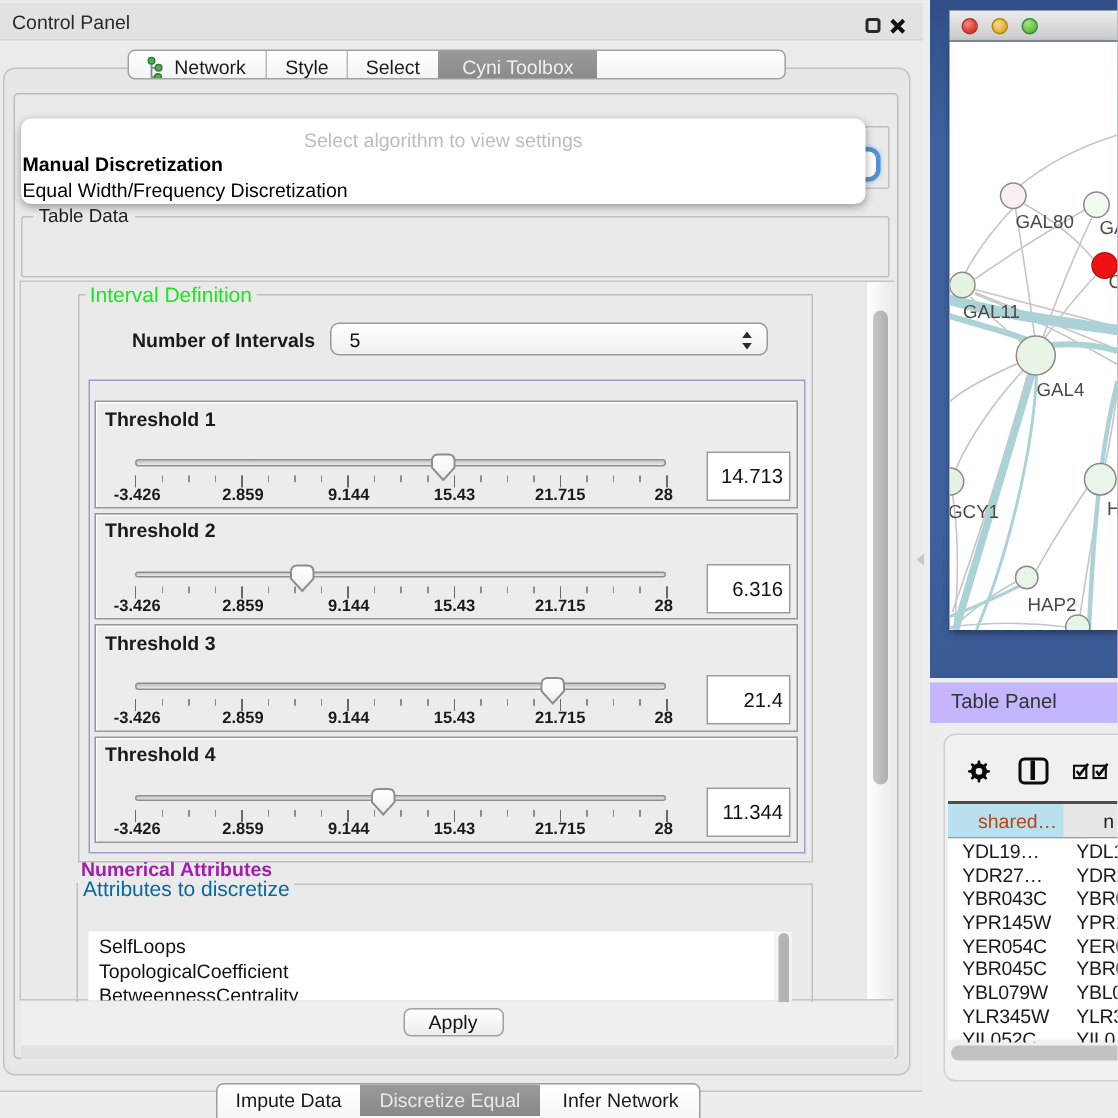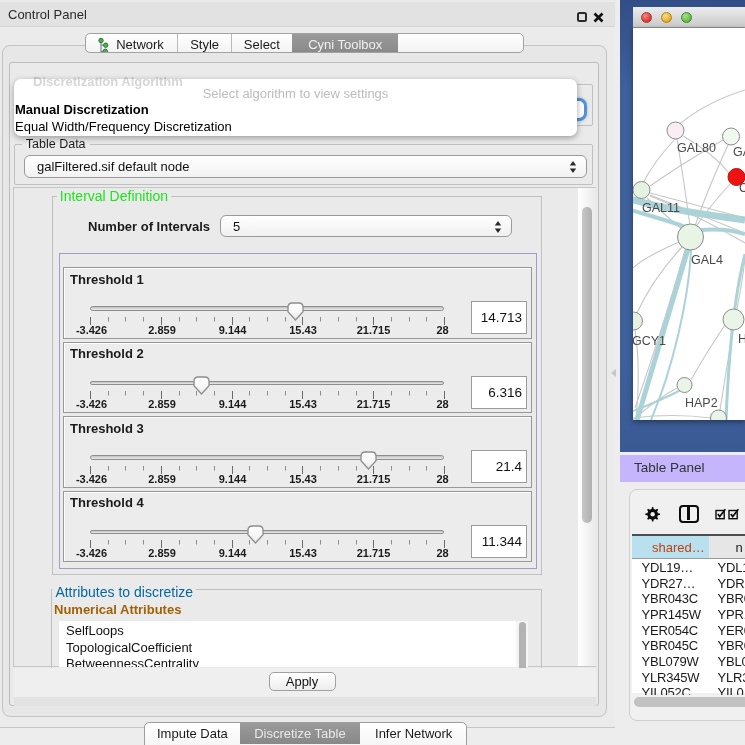--- a/index.html
+++ b/index.html
@@ -54,27 +54,20 @@
       </div>
       <div class="abs" style="left:92.7px;top:0;width:53.5px;height:20px;border-right:1px solid #b9b9b9;text-align:center;padding-top:3px;">Style</div>
       <div class="abs" style="left:146.2px;top:0;width:60.1px;height:20px;text-align:center;padding-top:3px;">Select</div>
       <div class="abs" style="left:206.3px;top:0;width:106.5px;height:20px;background:linear-gradient(#9a9a9a,#888888);color:#f0f0f0;text-align:center;padding-top:3px;">Cyni Toolbox</div>
       <div class="abs" style="left:312.8px;top:0;width:126.2px;height:20px;text-align:center;padding-top:19px;">jActiveMNodules</div>
     </div>
 
     <div class="abs" style="left:14px;top:144px;width:579px;height:41px;border:1px solid #c0c0c0;border-radius:2px;"></div>
     <div class="abs" style="left:21.8px;top:137px;background:#eaeaea;padding:0 4px;font-size:12.5px;color:#1c1c1c;">Table Data</div>
 
-    <div class="abs" style="left:24px;top:155px;width:563px;height:23px;background:linear-gradient(#ffffff,#f2f2f2);border:1px solid #9a9a9a;border-radius:6px;">
-      <div class="abs" style="left:12px;top:3px;font-size:13px;color:#111;">galFiltered.sif default node</div>
-      <svg class="abs" style="right:9px;top:5px;" width="8" height="12" viewBox="0 0 8 12">
-        <path d="M4 0 L7.2 4.4 H0.8 Z" fill="#2a2a2a"></path>
-        <path d="M4 12 L7.2 7.6 H0.8 Z" fill="#2a2a2a"></path>
-      </svg>
-    </div>
 
     <div class="abs" style="left:13px;top:187px;width:583px;height:480px;border:1px solid #c6c6c6;background:#eaeaea;"></div>
 
     <div class="abs" style="left:52.3px;top:196px;width:489.7px;height:378.5px;border:1px solid #c0c0c0;"></div>
     <div class="abs" style="left:56.8px;top:188px;background:#eaeaea;padding:0 3px;font-size:14px;color:#1fe31f;">Interval Definition</div>
 
     <div class="abs" style="left:88px;top:219px;font-size:13px;font-weight:bold;color:#1a1a1a;">Number of Intervals</div>
     <div class="abs" style="left:220px;top:215px;width:292px;height:22px;background:linear-gradient(#ffffff,#f0f0f0);border:1px solid #9a9a9a;border-radius:6px;">
       <div class="abs" style="left:12px;top:3px;font-size:13px;color:#111;">5</div>
       <svg class="abs" style="right:9px;top:5px;" width="8" height="12" viewBox="0 0 8 12">
@@ -177,49 +170,48 @@
                 <stop offset="1" stop-color="#e9e9e9"></stop>
               </linearGradient>
             </defs>
             <path d="M1 5.2 Q1 1 5.2 1 L11.8 1 Q16 1 16 5.2 L16 9.8 L8.5 18 L1 9.8 Z" fill="url(#tg4)" stroke="#8d8d8d" stroke-width="1.3"></path>
           </svg></div>
       <div class="thval">11.344</div>
     </div>
 
     <div class="abs" style="left:51px;top:589px;width:491px;height:79px;border:1px solid #c0c0c0;border-bottom:none;"></div>
     <div class="abs" style="left:52.4px;top:584px;background:#eaeaea;padding:0 3px;font-size:14px;color:#0369a1;">Attributes to discretize</div>
-    <div class="abs" style="left:54px;top:602px;font-size:13px;font-weight:bold;color:#a16207;">Numerical Attributes</div>
+    <div class="abs" style="left:54px;top:572px;font-size:13px;font-weight:bold;color:#a21caf;">Numerical Attributes</div>
     <div class="abs" style="left:59px;top:621px;width:457px;height:46px;background:#ffffff;overflow:hidden;">
       <div style="font-size:13px;color:#111;padding-left:7px;line-height:16.5px;padding-top:2px;">SelfLoops<br>TopologicalCoefficient<br>BetweennessCentrality</div>
     </div>
     <div class="abs" style="left:516px;top:621px;width:12px;height:46px;background:#f4f4f4;">
       <div class="abs" style="left:3px;top:1px;width:7px;height:60px;background:#b3b3b3;border-radius:4px;"></div>
     </div>
 
     <div class="abs" style="left:14px;top:668px;width:582px;height:29px;background:#efefef;"></div>
     <div class="abs" style="left:14px;top:697px;width:582px;height:9px;background:#e2e2e2;"></div>
     <div class="abs" style="left:268.5px;top:672px;width:67px;height:19px;background:linear-gradient(#ffffff,#ededed);border:1px solid #a0a0a0;border-radius:5px;text-align:center;font-size:13px;color:#111;padding-top:1px;">Apply</div>
 
     <div class="abs" style="left:143.5px;top:722px;width:323.3px;height:34px;background:linear-gradient(#ffffff,#f2f2f2);border:1px solid #9e9e9e;border-radius:5px;overflow:hidden;font-size:13px;color:#1a1a1a;text-decoration:underline;">
       <div class="abs" style="left:0;top:0;width:95.8px;height:21px;text-align:center;padding-top:3px;">Impute Data</div>
-      <div class="abs" style="left:95.8px;top:0;width:119.3px;height:21px;background:linear-gradient(#9a9a9a,#888888);color:#e9e9e9;text-align:center;padding-top:3px;">Discretize Table</div>
+      <div class="abs" style="left:95.8px;top:0;width:119.3px;height:21px;background:linear-gradient(#9a9a9a,#888888);color:#e9e9e9;text-align:center;padding-top:3px;">Discretize Equal</div>
       <div class="abs" style="left:215.1px;top:0;width:108.2px;height:21px;text-align:center;padding-top:3px;">Infer Network</div>
     </div>
 
     <div class="abs" style="left:578px;top:188px;width:18px;height:478px;background:linear-gradient(90deg,#ffffff,#e9e9e9);">
       <div class="abs" style="left:4px;top:19px;width:10px;height:316px;background:linear-gradient(90deg,#c6c6c6,#b0b0b0);border-radius:5px;"></div>
     </div>
 
     <div class="abs" style="left:14px;top:84px;width:579px;height:42px;border:1px solid #c0c0c0;border-radius:2px;"></div>
 
     <div class="abs" style="left:556px;top:98px;width:31px;height:23px;background:#fff;border:3px solid #5590cf;border-radius:8px;box-shadow:0 0 3px #88b4e2;"></div>
 
     <div class="abs" style="left:14px;top:79px;width:563px;height:57px;background:#ffffff;border-radius:7px;box-shadow:0 2px 6px rgba(0,0,0,0.35);"></div>
     <div class="abs" style="left:14px;top:79px;width:563px;height:19px;font-size:13px;color:#bcbcbc;text-align:center;padding-top:6.5px;">Select algorithm to view settings</div>
-    <div class="abs" style="left:33px;top:74px;font-size:13px;font-weight:bold;color:rgba(125,125,125,0.32);">Discretization Algorithm</div>
     <div class="abs" style="left:15px;top:102px;font-size:13px;font-weight:bold;color:#000;">Manual Discretization</div>
     <div class="abs" style="left:15px;top:119px;font-size:13px;color:#000;">Equal Width/Frequency Discretization</div>
   </div>
 
   <div class="abs" style="left:611px;top:369px;width:0;height:0;border-top:4px solid transparent;border-bottom:4px solid transparent;border-right:5px solid #c8c8c8;"></div>
 
   <div class="abs" style="left:620px;top:0;width:125px;height:452px;background:linear-gradient(#324e86,#3e609d 20%,#3e609d 78%,#3a5a94);">
     <div class="abs" style="left:13px;top:7px;width:112px;height:21px;background:linear-gradient(#ececec,#c9c9c9);border-bottom:1px solid #8e8e8e;">
       <div class="abs" style="left:8px;top:5px;width:11px;height:11px;border-radius:50%;background:radial-gradient(circle at 35% 30%, #f08c83, #dd4138 60%, #b3322b);border:0.5px solid #a33;"></div>
       <div class="abs" style="left:28px;top:5px;width:11px;height:11px;border-radius:50%;background:radial-gradient(circle at 35% 30%, #fad98a, #eab33e 60%, #c28f2c);border:0.5px solid #a80;"></div>

